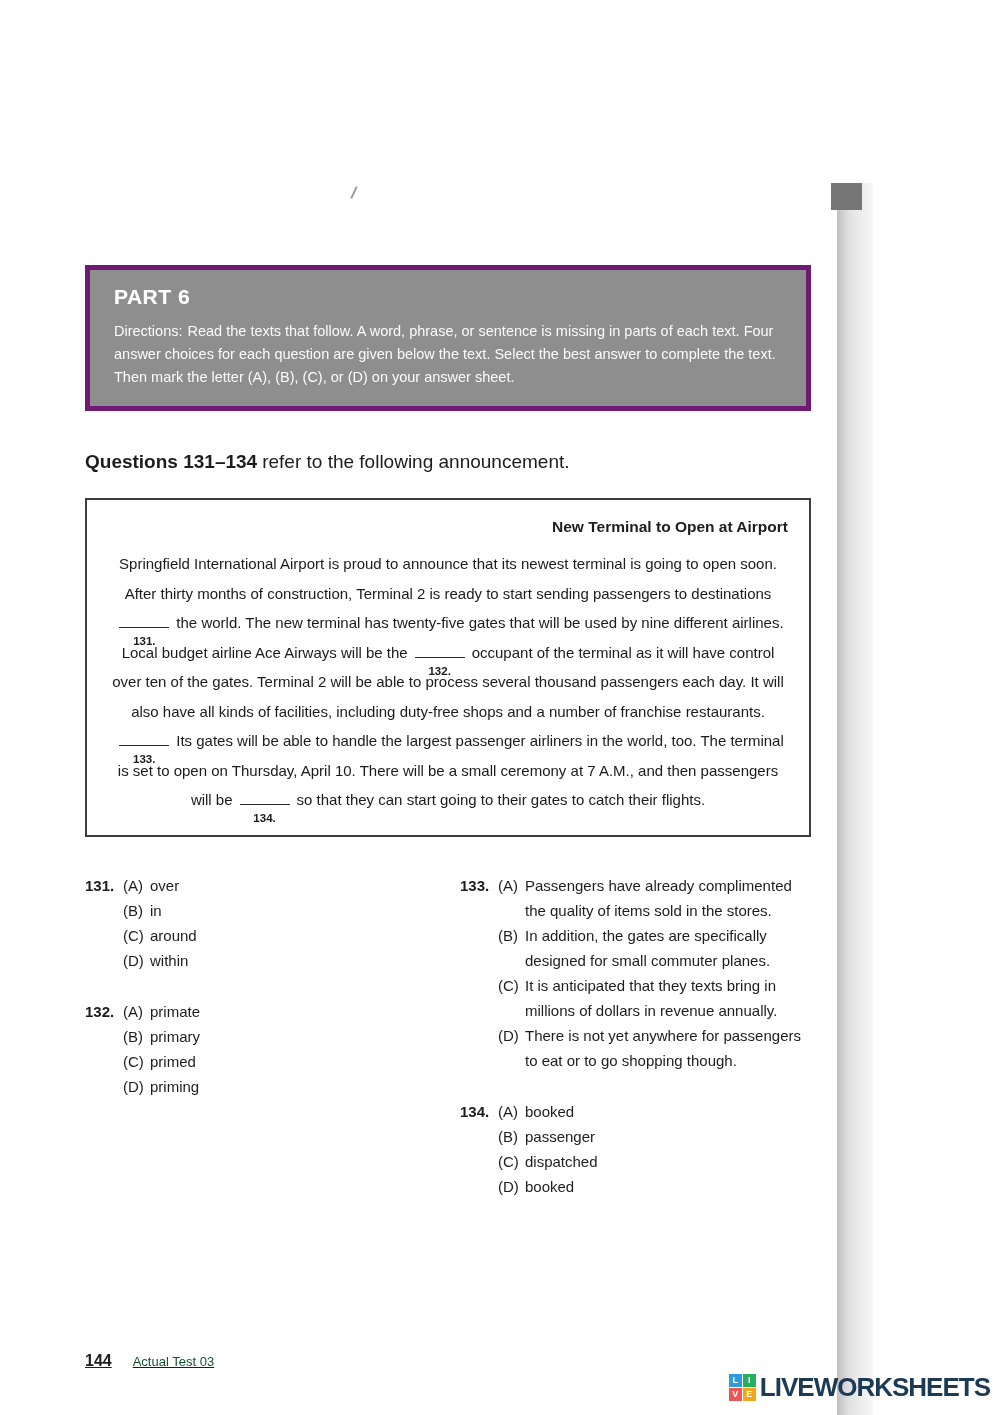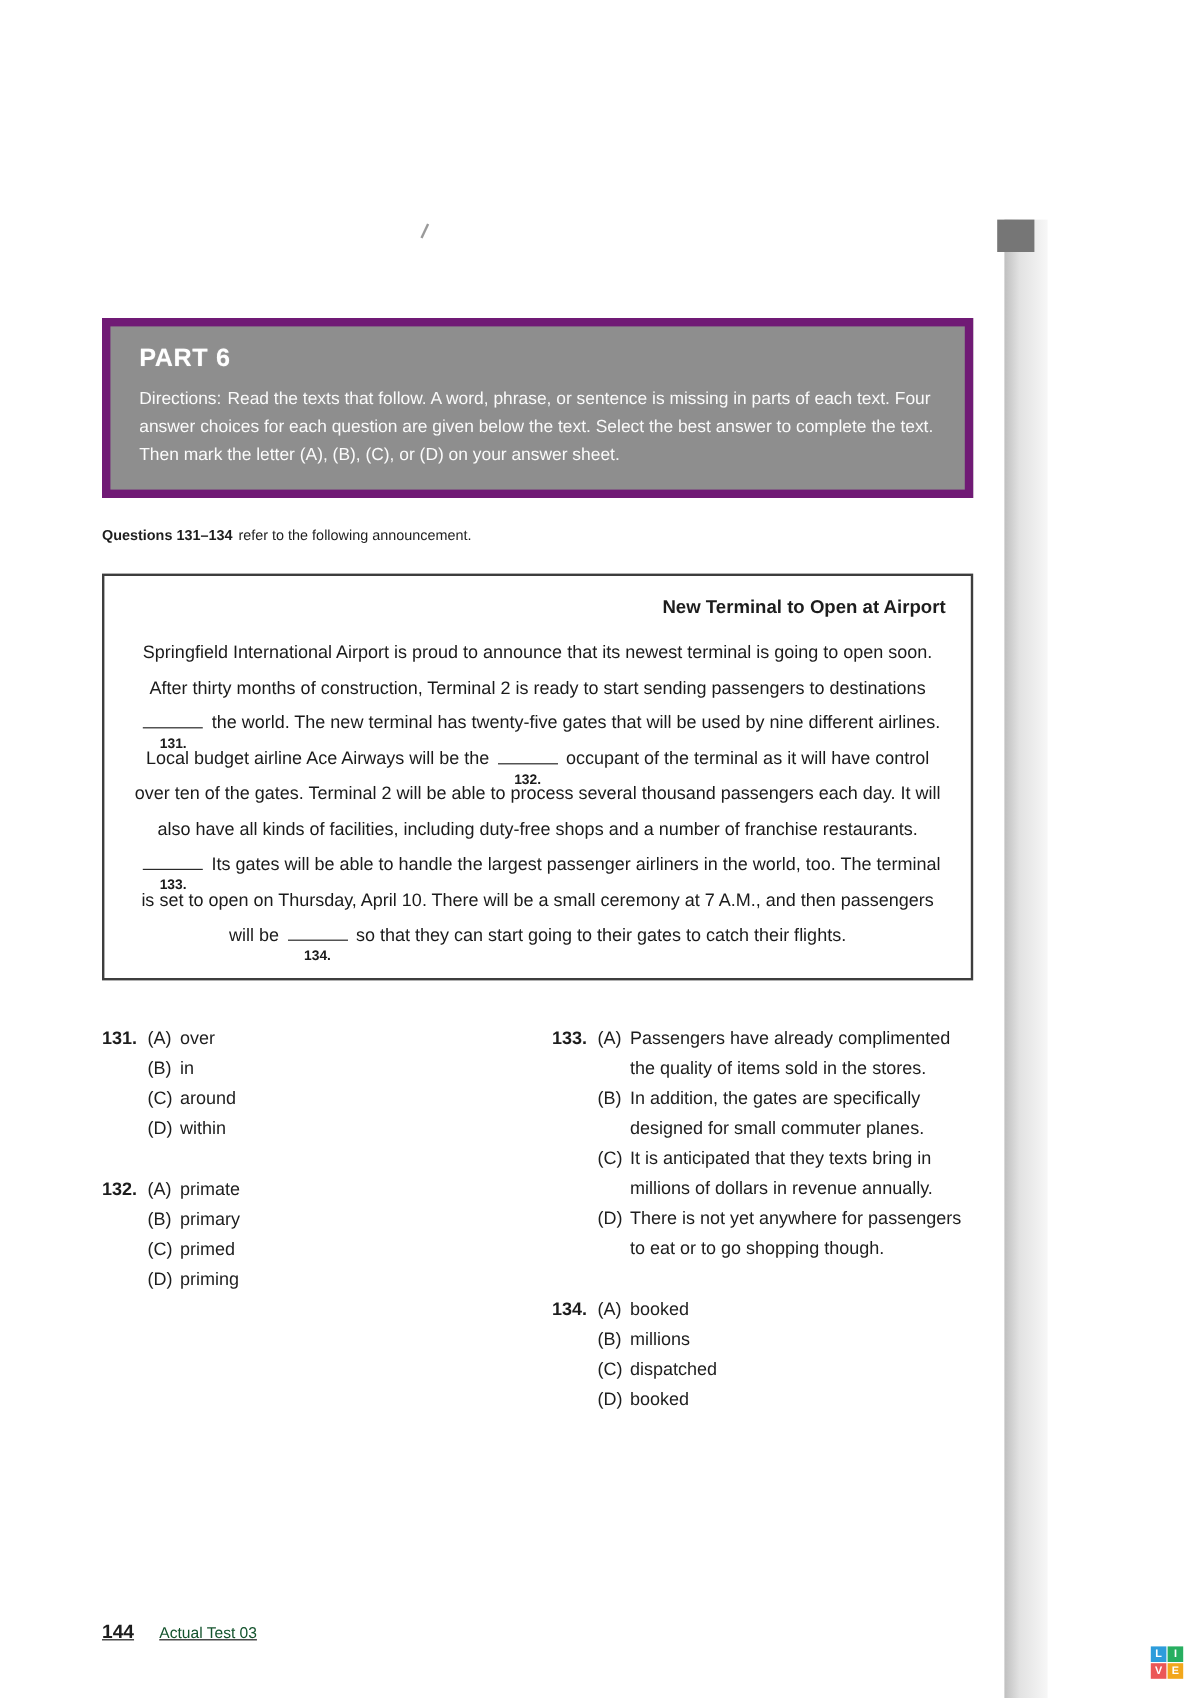--- a/index.html
+++ b/index.html
@@ -47,43 +47,43 @@
     position: absolute;
     left: 85px;
     top: 0;
     width: 726px;
   }
 
   
   .part-header {
     margin-top: 265px;
     background: #8e8e8e;
-    border: 7px solid #701a75;
+    border: 5px solid #701a75;
     padding: 15px 24px 17px 24px;
     box-sizing: border-box;
   }
   .part-title {
     color: #ffffff;
     font-size: 21px;
     font-weight: bold;
     letter-spacing: 0.5px;
     margin-bottom: 11px;
     text-shadow: 0 0 1px rgba(255,255,255,0.4);
   }
   .part-directions {
     color: #fbfbfb;
     font-size: 14.5px;
     line-height: 23px;
   }
   .directions-label { font-weight: normal; margin-right: 5px; }
 
   
   .intro {
-    margin-top: 24px;
-    font-size: 12px;
+    margin-top: 40px;
+    font-size: 19px;
   }
   .intro-range { font-weight: bold; }
   .intro-rest { margin-left: 5px; }
 
   
   .passage-box {
     margin-top: 25px;
     border: 2px solid #3d3d3d;
     padding: 18px 21px 20px 21px;
     box-sizing: border-box;
@@ -293,21 +293,21 @@
 
         <div class="question">
           <div class="q-num">134.</div>
           <div class="q-options">
             <div class="option">
                 <span class="opt-letter">(A)</span>
                 <span class="opt-text">booked</span>
               </div>
             <div class="option">
                 <span class="opt-letter">(B)</span>
-                <span class="opt-text">millions</span>
+                <span class="opt-text">passenger</span>
               </div>
             <div class="option">
                 <span class="opt-letter">(C)</span>
                 <span class="opt-text">dispatched</span>
               </div>
             <div class="option">
                 <span class="opt-letter">(D)</span>
                 <span class="opt-text">booked</span>
               </div>
           </div>
@@ -323,15 +323,16 @@
     <span class="footer-label">Actual Test 03</span>
   </div>
 
   <a class="watermark" href="#">
     <span class="wm-tiles">
       <span class="wm-tile" style="background: rgb(45, 156, 219);">L</span>
       <span class="wm-tile" style="background: rgb(39, 174, 96);">I</span>
       <span class="wm-tile" style="background: rgb(235, 87, 87);">V</span>
       <span class="wm-tile" style="background: rgb(242, 167, 27);">E</span>
     </span>
+    <span class="wm-text" style="color: rgb(28, 58, 84);">LIVEWORKSHEETS</span>
   </a>
 
 </div>
 
 </body></html>

